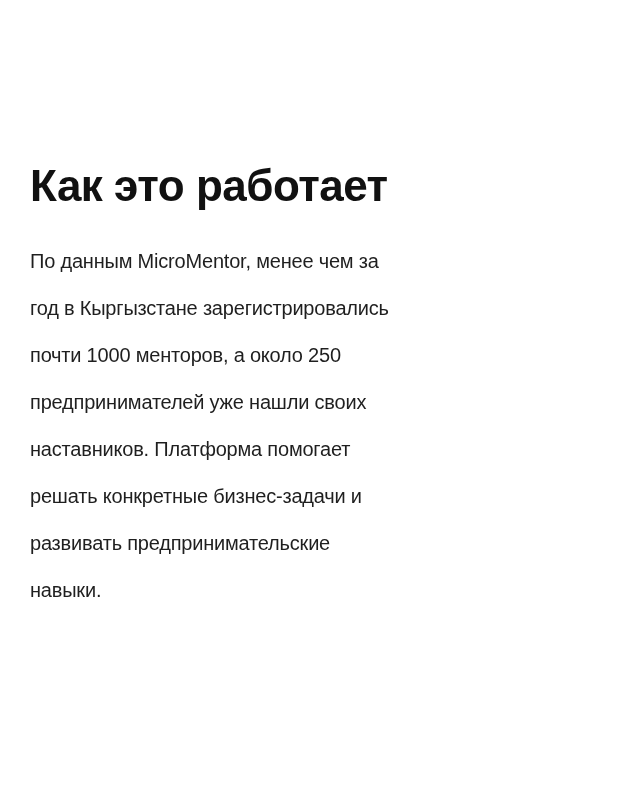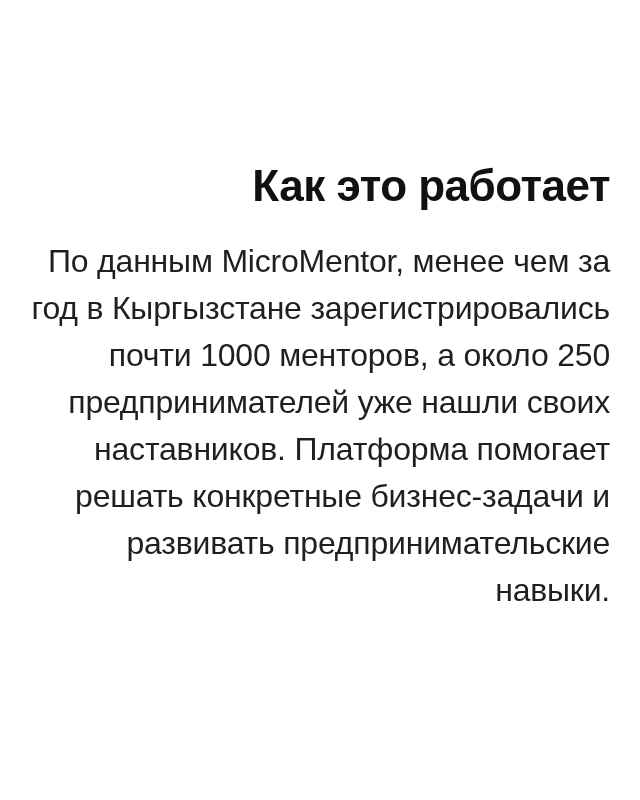--- a/index.html
+++ b/index.html
@@ -10,34 +10,33 @@
     width: 640px;
     height: 800px;
     background: #ffffff;
     overflow: hidden;
     font-family: "Liberation Sans", "DejaVu Sans", sans-serif;
   }
   .article {
     padding: 0 30px;
     box-sizing: border-box;
     width: 640px;
-    text-align: right;
   }
   .article h1 {
     margin: 159px 0 0 0;
     font-size: 44px;
     line-height: 53px;
     font-weight: 700;
     letter-spacing: -0.5px;
     color: #111111;
   }
   .article p {
     margin: 26px 0 0 0;
     max-width: 582px;
-    font-size: 32px;
+    font-size: 20px;
     line-height: 47px;
     font-weight: 400;
     letter-spacing: -0.2px;
     color: #1f1f1f;
     white-space: pre-line;
   }
 </style>
 </head>
 <body>
 

